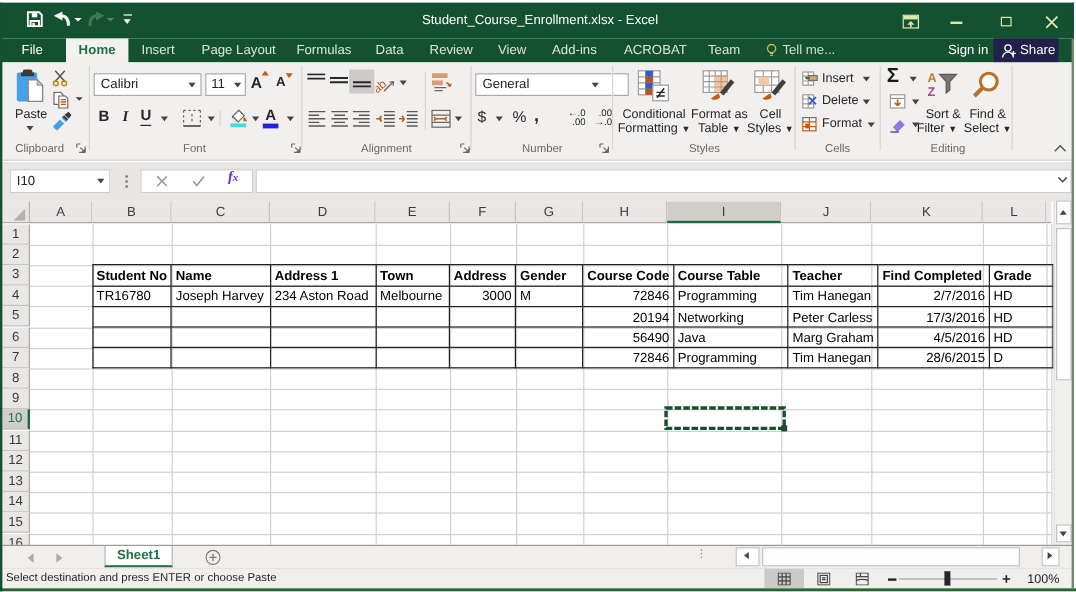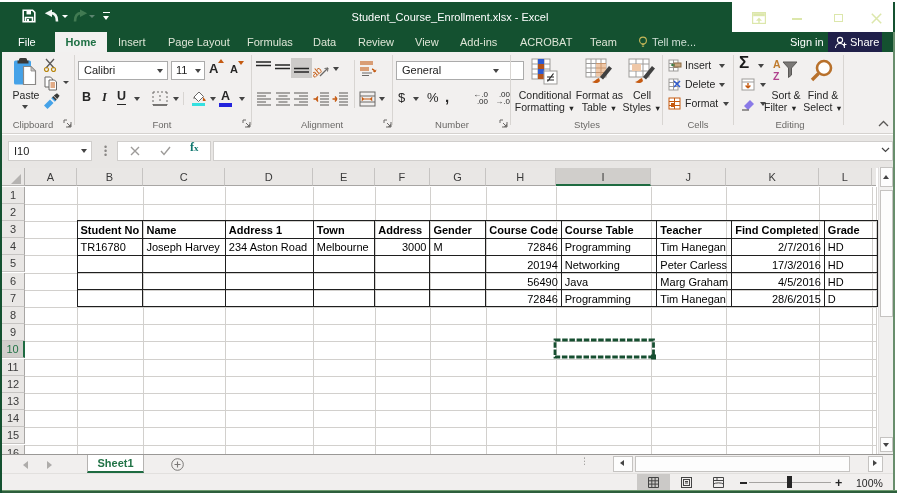--- a/index.html
+++ b/index.html
@@ -1,20 +1,20 @@
 <!DOCTYPE html>
 <html><head>
 <meta charset="utf-8">
 <style>
   * { margin:0; padding:0; box-sizing:border-box; }
   html,body { width:897px; height:493px; overflow:hidden; }
   body { font-family:"Liberation Sans", sans-serif; position:relative; background:#fff; }
   .abs { position:absolute; }
   
-  #titlebar { left:0; top:2px; width:732px; height:30px; background:#145130; }
+  #titlebar { left:0; top:2px; width:897px; height:30px; background:#145130; }
   #menubar { left:0; top:32px; width:897px; height:20px; background:#145130; }
   .mtab { position:absolute; top:0; height:20px; line-height:20px; color:#dde5d6; font-size:11px; }
   #hometab { position:absolute; left:55px; top:32px; width:52px; height:21px; background:#f2f1f0; color:#1e7044; font-size:11px; text-align:center; line-height:21px; letter-spacing:0.1px; }
   
   #ribbon { left:2px; top:52px; width:893px; height:82px; background:#f2f0ef; border-bottom:1px solid #d5d2cf; }
   .gsep { position:absolute; top:3px; width:1px; height:70px; background:#d8d5d2; }
   .glabel { position:absolute; top:67px; font-size:9.5px; color:#6a6866; text-align:center; }
   .launch { position:absolute; top:67px; width:9px; height:9px; }
   .combo { position:absolute; background:#fff; border:1px solid #ababab; font-size:11px; color:#222; }
   .darr { position:absolute; width:0; height:0; border-left:3.5px solid transparent; border-right:3.5px solid transparent; border-top:4px solid #444; }
@@ -343,21 +343,21 @@
   <div class="abs" style="left:6px;top:6px;width:84px;height:20px;background:#fff;border:1px solid #d0cecc;font-size:11px;color:#222;line-height:18px;padding-left:5px">I10</div>
   <div class="darr" style="left:79px;top:14px"></div>
   <div class="abs" style="left:102px;top:10px;width:3px;height:12px;color:#8a8886;font-size:9px;letter-spacing:0;line-height:4px">•<br>•<br>•</div>
   <div class="abs" style="left:115px;top:6px;width:94px;height:20px;background:#fff;border:1px solid #d0cecc"></div>
   <svg class="abs" style="left:128px;top:11px" width="10" height="10" viewBox="0 0 10 10">
       <path d="M1 1 L9 9 M9 1 L1 9" stroke="#9d9b99" stroke-width="1.4"></path>
     </svg>
   <svg class="abs" style="left:158px;top:11px" width="11" height="10" viewBox="0 0 11 10">
       <path d="M1 5 L4 8.5 L10 1" fill="none" stroke="#9d9b99" stroke-width="1.4"></path>
     </svg>
-  <div class="abs" style="left:188px;top:5px;font-size:12px;font-family:'Liberation Serif',serif;color:#0f766e;font-weight:bold">f<span style="font-size:9px">x</span></div>
+  <div class="abs" style="left:188px;top:5px;font-size:12px;font-style:italic;font-family:'Liberation Serif',serif;color:#6d28d9;font-weight:bold">f<span style="font-size:9px">x</span></div>
   <div class="abs" style="left:211px;top:6px;width:680px;height:20px;background:#fff;border:1px solid #d0cecc"></div>
   <svg class="abs" style="left:879px;top:12px" width="9" height="6" viewBox="0 0 9 6">
       <path d="M1 1 L4.5 4.5 L8 1" fill="none" stroke="#444" stroke-width="1.2"></path>
     </svg>
 </div>
 <div class="abs" id="sheet">
   <div class="abs" style="left:23px;top:20px;width:853px;height:268px;background:#fff"></div>
 
   <div class="abs" style="left:0;top:2px;width:23px;height:18px;background:#e9e7e5;border-right:1px solid #b5b3b1;border-bottom:1px solid #b5b3b1"></div>
   <svg class="abs" style="left:9px;top:8px" width="11" height="10" viewBox="0 0 11 10">
@@ -523,20 +523,21 @@
     <path d="M6.5 3.5 v6 M3.5 6.5 h6" stroke="#7a7876" stroke-width="1.1"></path>
   </svg>
   <div class="abs" style="left:578px;top:4px;color:#8a8886;font-size:9px;line-height:4px">⋮</div>
   <div class="abs" style="left:611px;top:1px;width:20px;height:16px;background:#fdfdfd;border:1px solid #c5c3c1"></div>
   <div class="abs" style="left:618px;top:5px;width:0;height:0;border-top:3.5px solid transparent;border-bottom:3.5px solid transparent;border-right:4.5px solid #444"></div>
   <div class="abs" style="left:633px;top:1px;width:215px;height:16px;background:#fdfdfd;border:1px solid #c5c3c1"></div>
   <div class="abs" style="left:866px;top:1px;width:15px;height:16px;background:#fdfdfd;border:1px solid #c5c3c1"></div>
   <div class="abs" style="left:871px;top:5px;width:0;height:0;border-top:3.5px solid transparent;border-bottom:3.5px solid transparent;border-left:4.5px solid #444"></div>
 </div>
 <div class="abs" id="statusbar">
+  <div class="abs" style="left:3px;top:2px;font-size:9.5px;color:#262626">Select destination and press ENTER or choose Paste</div>
   <div class="abs" style="left:635px;top:0px;width:33px;height:17px;background:#cbc9c7"></div>
   <svg class="abs" style="left:646px;top:3px" width="11" height="11" viewBox="0 0 11 11">
     <path d="M0.5 0.5 h10 v10 h-10 z M0.5 3.8 h10 M0.5 7.1 h10 M3.8 0.5 v10 M7.1 0.5 v10" stroke="#444" fill="none"></path>
   </svg>
   <svg class="abs" style="left:679px;top:3px" width="11" height="11" viewBox="0 0 11 11">
     <rect x="0.5" y="0.5" width="10" height="10" fill="none" stroke="#444"></rect>
     <rect x="2.5" y="2.5" width="6" height="6" fill="none" stroke="#444"></rect>
     <path d="M4 4.5 h3 M4 6 h3" stroke="#444"></path>
   </svg>
   <svg class="abs" style="left:711px;top:3px" width="11" height="11" viewBox="0 0 11 11">

